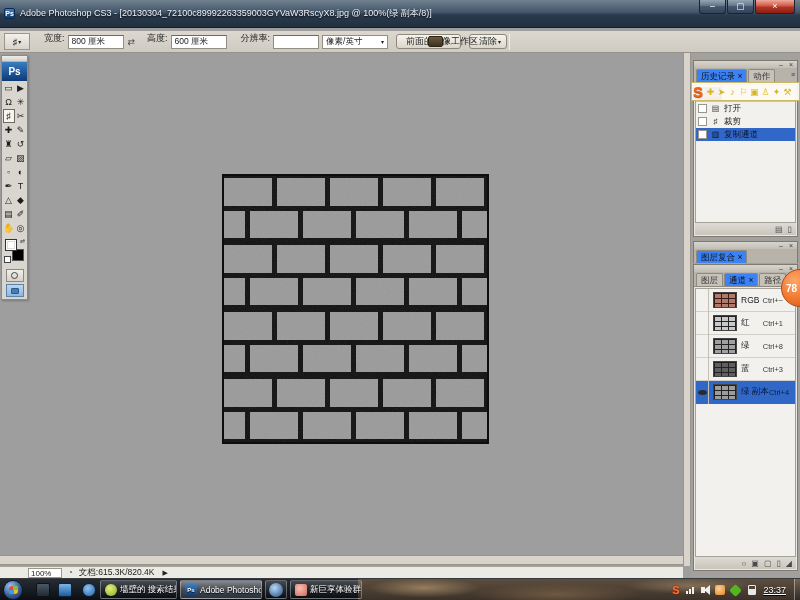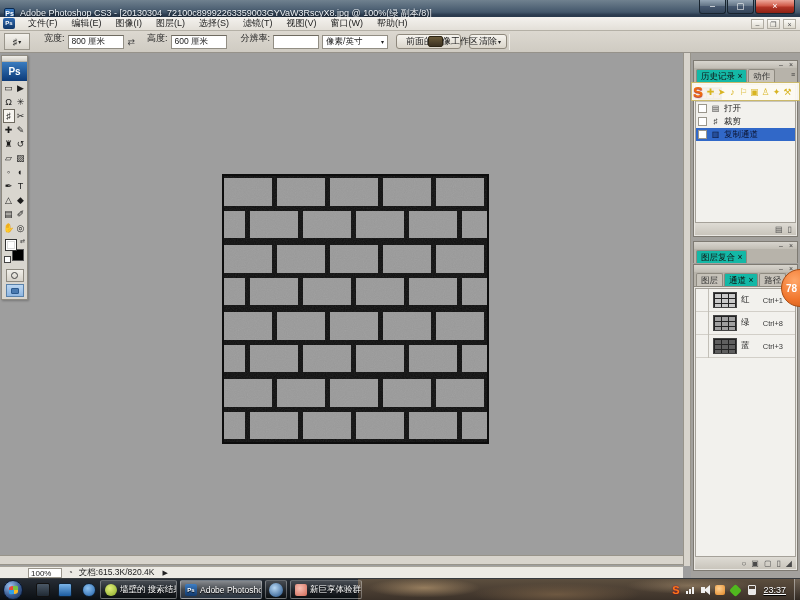--- a/index.html
+++ b/index.html
@@ -63,21 +63,21 @@
 .sb-icon{margin:0 6px;color:#555;font-size:8px;}
 .sb-play{margin-left:8px;font-size:7px;color:#222;}
 
 
 .dock{position:absolute;left:691px;top:53px;width:109px;height:525px;background:#a3a19d;}
 .panel{position:absolute;background:#e9e7e2;border:1px solid #7e7a72;}
 .p-minibar{height:7px;background:linear-gradient(#d8d5ce,#c2beb5);position:relative;}
 .p-ctrl{position:absolute;top:0;right:2px;font-size:7px;line-height:7px;color:#3a3a3a;letter-spacing:2px;}
 .p-tabs{height:15px;background:#b7b3aa;display:flex;align-items:flex-end;padding-left:2px;position:relative;border-bottom:1px solid #8e8a80;}
 .p-tab{height:13px;padding:0 4px;font-size:8.5px;line-height:13px;color:#333;background:#c6c2b9;border:1px solid #8e8a80;border-bottom:none;border-radius:2px 2px 0 0;margin-right:1px;white-space:nowrap;}
-.p-tab.active{background:#14b8a6;color:#111;}
+.p-tab.active{background:#3b82f6;color:#111;}
 .p-menu{position:absolute;right:2px;top:3px;font-size:7px;color:#333;}
 .p-content{position:absolute;left:1px;right:1px;bottom:13px;top:23px;background:#f2f1ed;border:1px solid #a5a199;overflow:hidden;}
 .p-footer{position:absolute;left:1px;right:1px;bottom:1px;height:12px;background:linear-gradient(#dedbd4,#c9c5bc);display:flex;justify-content:flex-end;align-items:center;gap:5px;padding-right:4px;font-size:8px;color:#4a4a4a;}
 
 
 #history{left:2px;top:7px;width:105px;height:177px;}
 .snapshot-row{display:flex;align-items:center;height:17px;border-bottom:1px solid #c8c5bd;padding-left:2px;}
 .thumb{width:24px;height:13px;border:1px solid #555;}
 .brick-red{background-color:#a86a5c;background-image:linear-gradient(#33201a 1px,transparent 1px),linear-gradient(90deg,#33201a 1px,transparent 1px);background-size:7px 5px;}
 .brick-gray{background-image:linear-gradient(#222 1px,transparent 1px),linear-gradient(90deg,#222 1px,transparent 1px);background-size:7px 5px;}
@@ -155,37 +155,20 @@
   <div class="titlebar">
     <div class="tb-icon">Ps</div>
     <div class="tb-title">Adobe Photoshop CS3 - [20130304_72100c89992263359003GYVaW3RscyX8.jpg @ 100%(绿 副本/8)]</div>
     <div class="winbtns">
       <div class="wbtn">–</div>
       <div class="wbtn">▢</div>
       <div class="wbtn close">×</div>
     </div>
   </div>
 
-  <div class="menubar">
-    <div class="mb-icon">Ps</div>
-    <span class="menu-item">文件(F)</span>
-    <span class="menu-item">编辑(E)</span>
-    <span class="menu-item">图像(I)</span>
-    <span class="menu-item">图层(L)</span>
-    <span class="menu-item">选择(S)</span>
-    <span class="menu-item">滤镜(T)</span>
-    <span class="menu-item">视图(V)</span>
-    <span class="menu-item">窗口(W)</span>
-    <span class="menu-item">帮助(H)</span>
-    <div class="docbtns">
-      <span class="dbtn">–</span>
-      <span class="dbtn">❐</span>
-      <span class="dbtn">×</span>
-    </div>
-  </div>
 
   <div class="optionsbar">
     <div class="ob-tool">
       <span>♯</span>
       <span style="font-size:6px;">▾</span>
     </div>
     <span class="ob-label">宽度:</span>
     <input class="ob-input" value="800 厘米" style="">
     <span class="ob-swap">⇄</span>
     <span class="ob-label">高度:</span>
@@ -329,35 +312,49 @@
       </div>
       <div class="p-tabs">
         <span class="p-tab">图层</span>
         <span class="p-tab active"><span>通道</span> <span>×</span></span>
         <span class="p-tab">路径</span>
         <span class="p-menu">≡</span>
       </div>
       <div class="p-content">
         <div class="ch-row">
           <div class="eye-box"></div>
+          <div class="ch-thumb brick-red" style="background-color: rgb(179, 120, 106);"></div>
+          <span class="ch-name">RGB</span>
+          <span class="ch-key">Ctrl+~</span>
+        </div>
+        <div class="ch-row">
+          <div class="eye-box"></div>
           <div class="ch-thumb brick-gray" style="background-color: rgb(201, 201, 201);"></div>
           <span class="ch-name">红</span>
           <span class="ch-key">Ctrl+1</span>
         </div>
         <div class="ch-row">
           <div class="eye-box"></div>
           <div class="ch-thumb brick-gray" style="background-color: rgb(160, 160, 160);"></div>
           <span class="ch-name">绿</span>
           <span class="ch-key">Ctrl+8</span>
         </div>
         <div class="ch-row">
           <div class="eye-box"></div>
           <div class="ch-thumb brick-gray" style="background-color: rgb(95, 95, 95);"></div>
           <span class="ch-name">蓝</span>
           <span class="ch-key">Ctrl+3</span>
+        </div>
+        <div class="ch-row sel">
+          <div class="eye-box">
+              <span class="eye"></span>
+            </div>
+          <div class="ch-thumb brick-gray" style="background-color: rgb(156, 156, 156);"></div>
+          <span class="ch-name">绿 副本</span>
+          <span class="ch-key">Ctrl+4</span>
         </div>
       </div>
       <div class="p-footer">
         <span>○</span>
         <span>▣</span>
         <span>▢</span>
         <span>▯</span>
         <span>◢</span>
       </div>
     </div>

